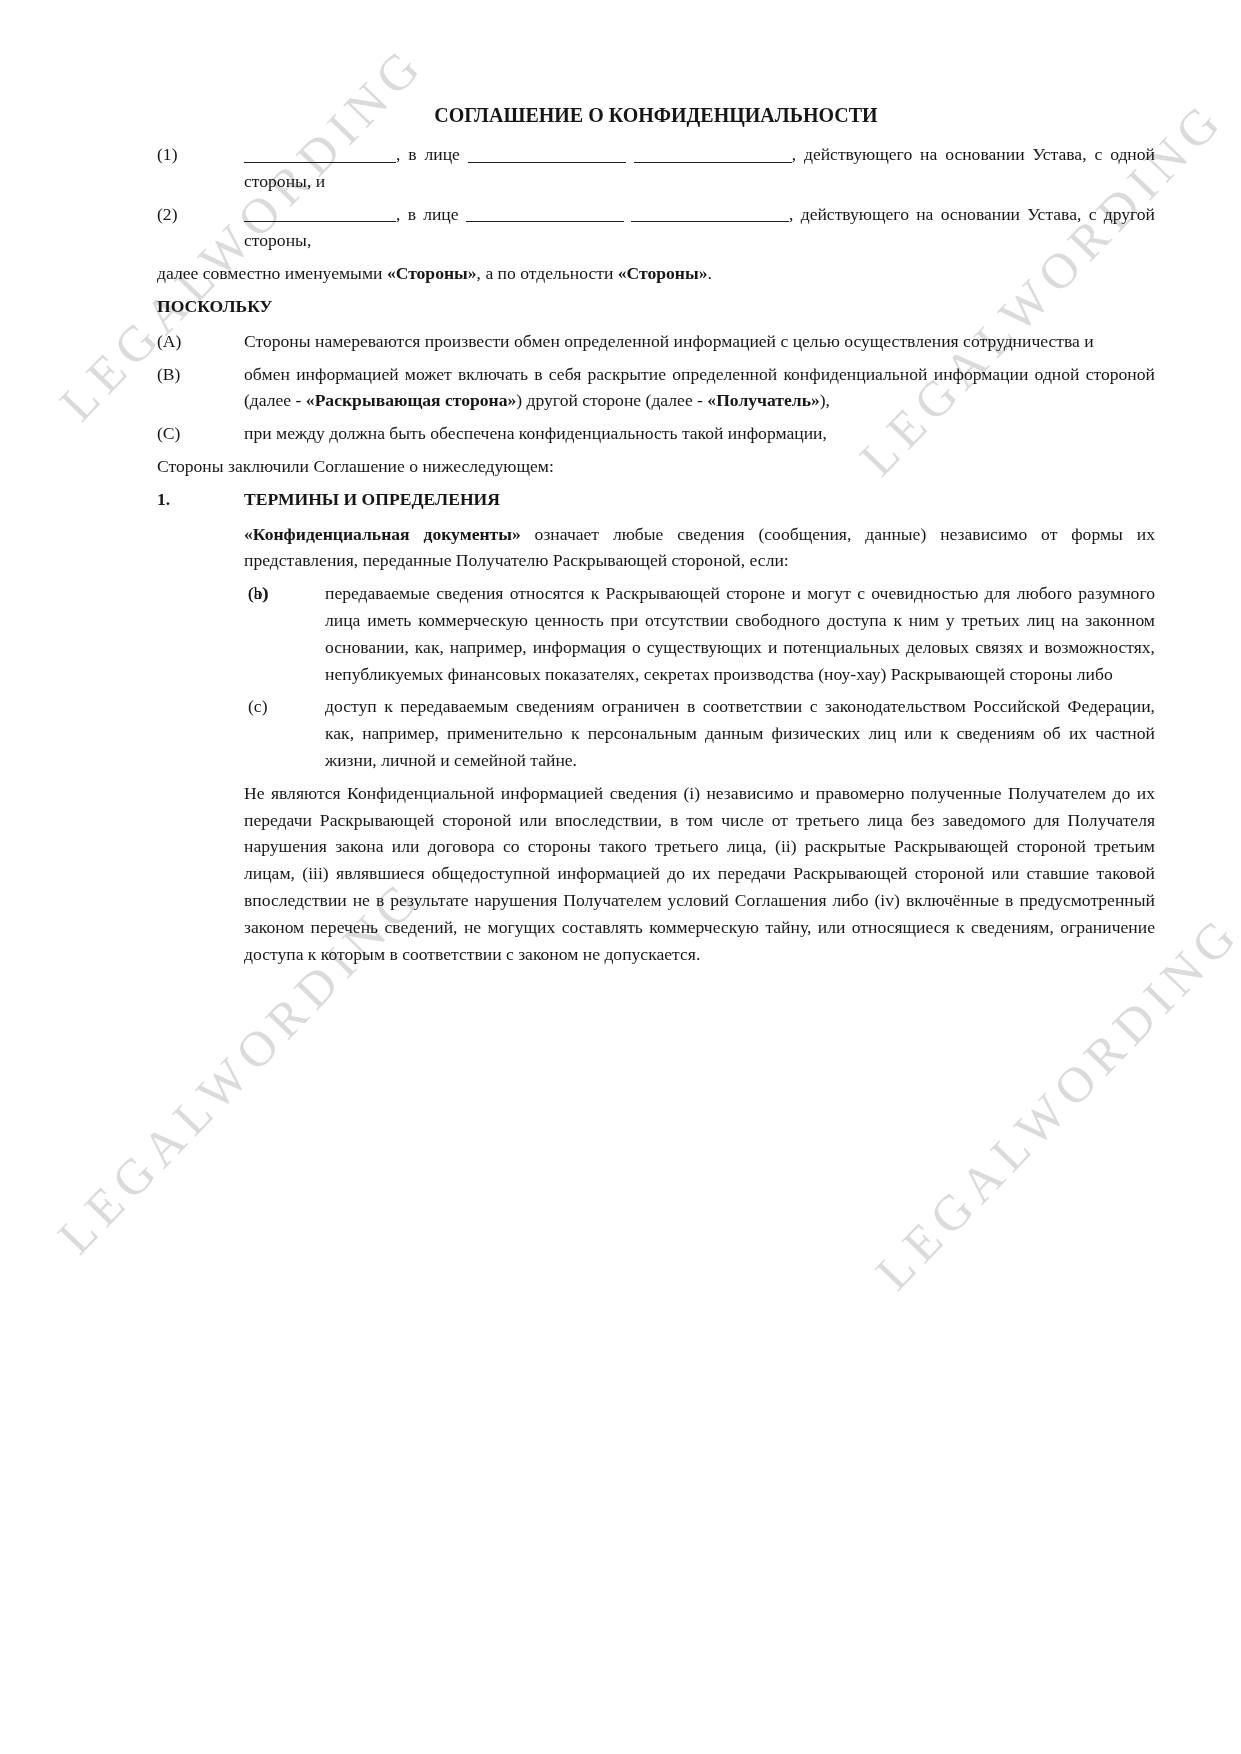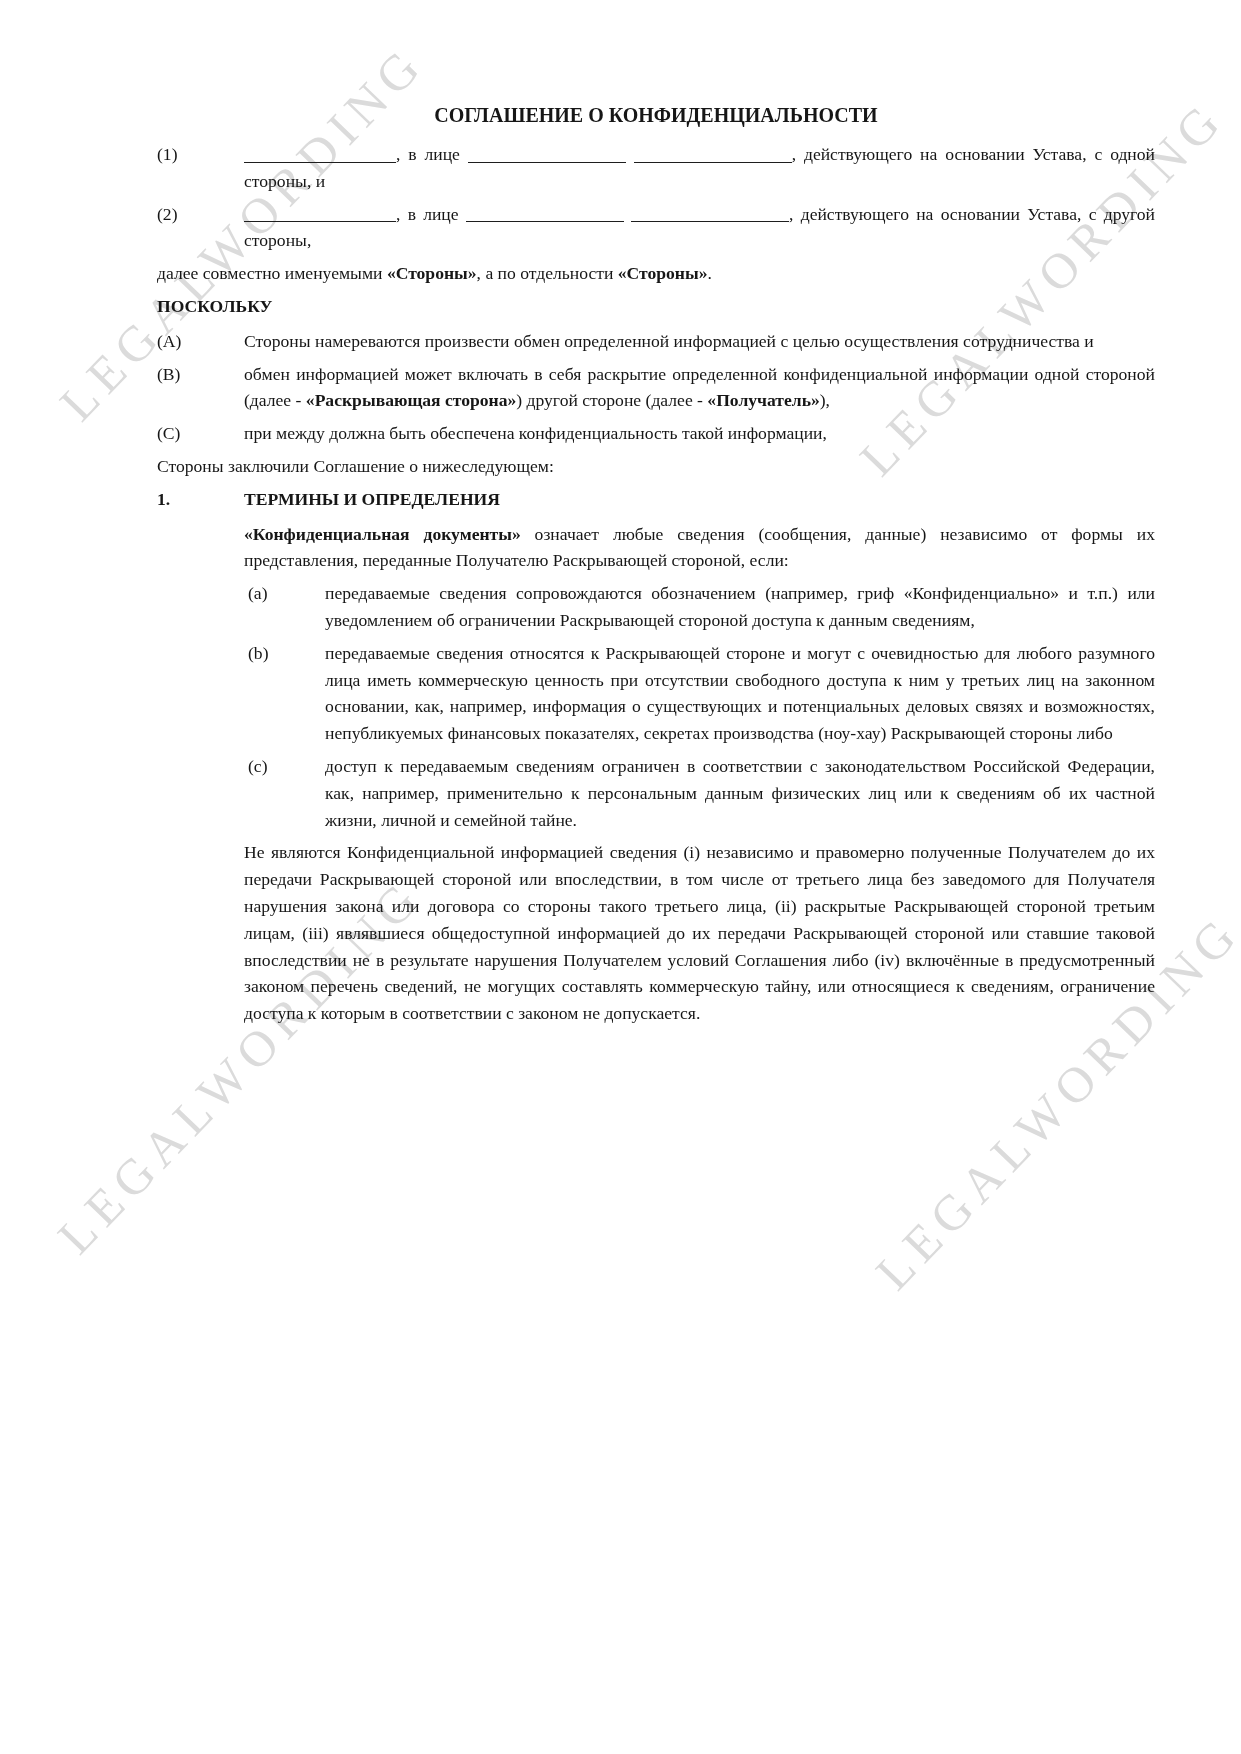--- a/index.html
+++ b/index.html
@@ -69,19 +69,19 @@
         <div class="blk lvl1"><span class="marker">(1)</span><span class="blank" style="width: 152px;"></span><span>, в лице </span><span class="blank" style="width: 158px;"></span><span> </span><span class="blank" style="width: 158px;"></span><span>, действующего на основании Устава, с одной стороны, и</span></div>
         <div class="blk lvl1"><span class="marker">(2)</span><span class="blank" style="width: 152px;"></span><span>, в лице </span><span class="blank" style="width: 158px;"></span><span> </span><span class="blank" style="width: 158px;"></span><span>, действующего на основании Устава, с другой стороны,</span></div>
         <div class="blk para"><span>далее совместно именуемыми </span><span class="b">«Стороны»</span><span>, а по отдельности </span><span class="b">«Стороны»</span><span>.</span></div>
         <div class="blk h1"><span class="b">ПОСКОЛЬКУ</span></div>
         <div class="blk lvl1"><span class="marker">(A)</span><span>Стороны намереваются произвести обмен определенной информацией с целью осуществления сотрудничества и</span></div>
         <div class="blk lvl1"><span class="marker">(B)</span><span>обмен информацией может включать в себя раскрытие определенной конфиденциальной информации одной стороной (далее - </span><span class="b">«Раскрывающая сторона»</span><span>) другой стороне (далее - </span><span class="b">«Получатель»</span><span>),</span></div>
         <div class="blk lvl1"><span class="marker">(C)</span><span>при между должна быть обеспечена конфиденциальность такой информации,</span></div>
         <div class="blk para"><span>Стороны заключили Соглашение о нижеследующем:</span></div>
         <div class="blk lvl1 hnum hd"><span class="marker">1.</span><span class="b">ТЕРМИНЫ И ОПРЕДЕЛЕНИЯ</span></div>
         <div class="blk ind"><span class="b">«Конфиденциальная документы»</span><span> означает любые сведения (сообщения, данные) независимо от формы их представления, переданные Получателю Раскрывающей стороной, если:</span></div>
-        <div class="blk lvl2"><span class="marker">(a)</span><span>передаваемые сведения сопровождаются обозначением (например, гриф «Конфиденциально» и т.п.) или уведомлением об ограничении Раскрывающей стороной доступа к данным сведениям,</span></div>
+        <div class="blk lvl2"><span class="marker">(a)</span></div>
         <div class="blk lvl2"><span class="marker">(b)</span><span>передаваемые сведения относятся к Раскрывающей стороне и могут с очевидностью для любого разумного лица иметь коммерческую ценность при отсутствии свободного доступа к ним у третьих лиц на законном основании, как, например, информация о существующих и потенциальных деловых связях и возможностях, непубликуемых финансовых показателях, секретах производства (ноу-хау) Раскрывающей стороны либо</span></div>
         <div class="blk lvl2"><span class="marker">(c)</span><span>доступ к передаваемым сведениям ограничен в соответствии с законодательством Российской Федерации, как, например, применительно к персональным данным физических лиц или к сведениям об их частной жизни, личной и семейной тайне.</span></div>
         <div class="blk ind"><span>Не являются Конфиденциальной информацией сведения (i) независимо и правомерно полученные Получателем до их передачи Раскрывающей стороной или впоследствии, в том числе от третьего лица без заведомого для Получателя нарушения закона или договора со стороны такого третьего лица, (ii) раскрытые Раскрывающей стороной третьим лицам, (iii) являвшиеся общедоступной информацией до их передачи Раскрывающей стороной или ставшие таковой впоследствии не в результате нарушения Получателем условий Соглашения либо (iv) включённые в предусмотренный законом перечень сведений, не могущих составлять коммерческую тайну, или относящиеся к сведениям, ограничение доступа к которым в соответствии с законом не допускается.</span></div>
       </div>
   </div>
 </div>
 
 </body></html>

